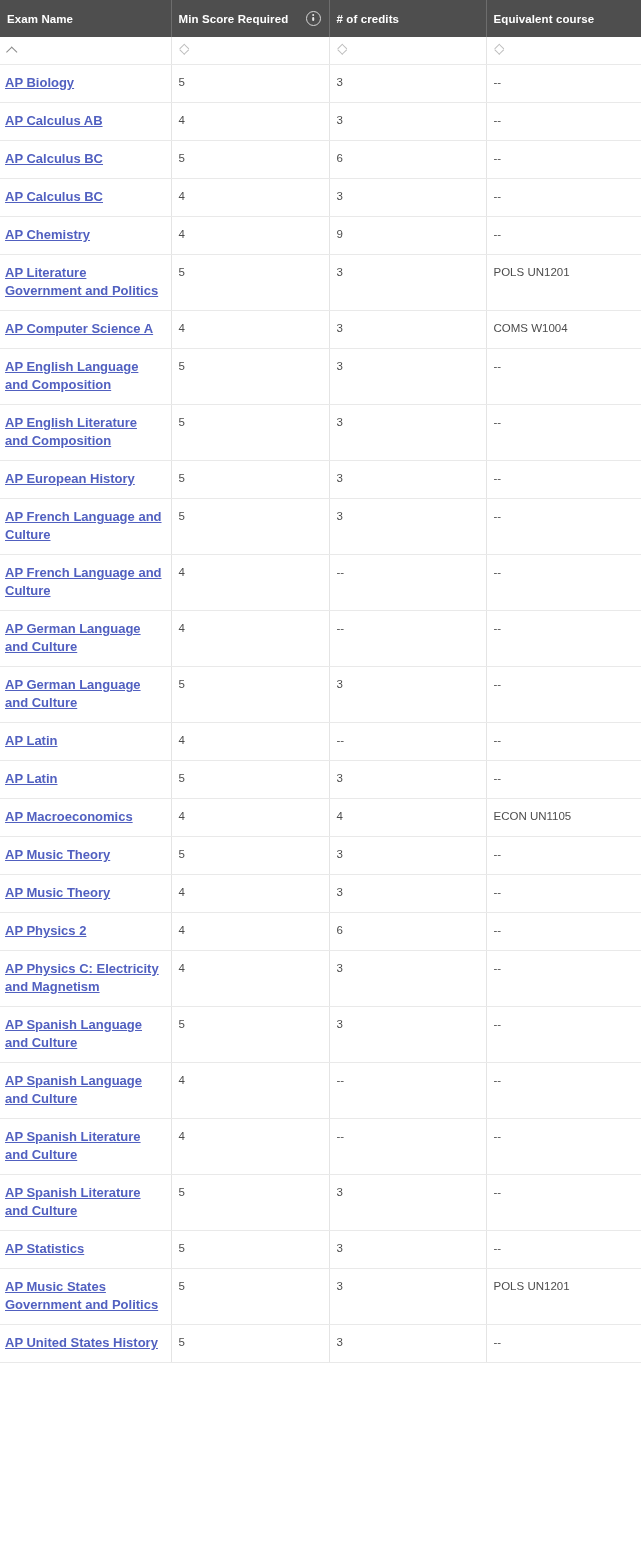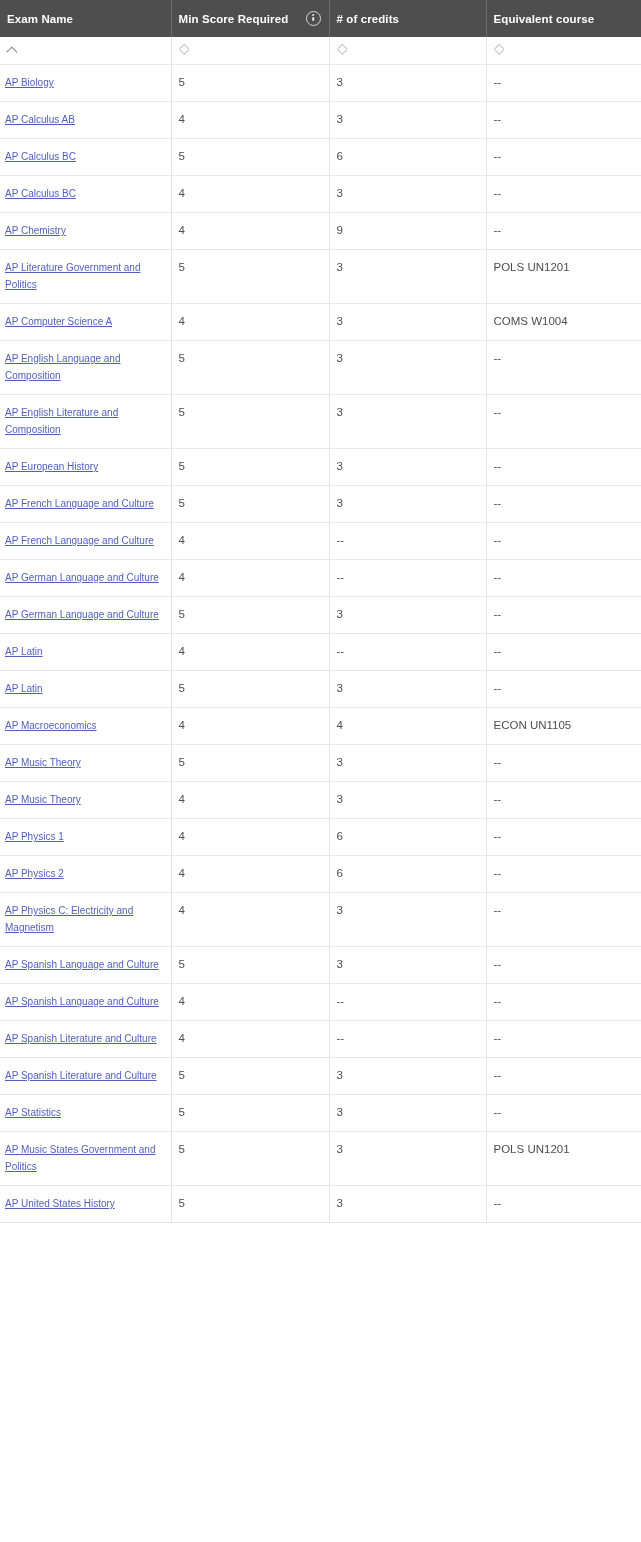--- a/index.html
+++ b/index.html
@@ -141,22 +141,22 @@
     background: #ffffff;
   }
   tbody td:last-child { border-right: none; }
 
   tbody tr td.exam-cell {
     padding-left: 5px;
   }
   a.exam-link {
     color: #5160c0;
     text-decoration: underline;
-    font-size: 10px;
-    font-weight: normal;
+    font-size: 13px;
+    font-weight: bold;
     line-height: 17px;
     cursor: pointer;
   }
   td.num-cell, td.equiv-cell {
     color: #4d4d4d;
     font-weight: normal;
   }
   .dash { color: #8b8b8b; }
 </style>
 </head>
@@ -318,26 +318,20 @@
           <td class="num-cell">3</td>
           <td class="equiv-cell dash">--</td>
         </tr>
         <tr>
           <td class="exam-cell"><a class="exam-link">AP Music Theory</a></td>
           <td class="num-cell">4</td>
           <td class="num-cell">3</td>
           <td class="equiv-cell dash">--</td>
         </tr>
         <tr>
-          <td class="exam-cell"><a class="exam-link">AP Physics 1</a></td>
-          <td class="num-cell">4</td>
-          <td class="num-cell">6</td>
-          <td class="equiv-cell dash">--</td>
-        </tr>
-        <tr>
           <td class="exam-cell"><a class="exam-link">AP Physics 2</a></td>
           <td class="num-cell">4</td>
           <td class="num-cell">6</td>
           <td class="equiv-cell dash">--</td>
         </tr>
         <tr>
           <td class="exam-cell"><a class="exam-link">AP Physics C: Electricity and Magnetism</a></td>
           <td class="num-cell">4</td>
           <td class="num-cell">3</td>
           <td class="equiv-cell dash">--</td>

